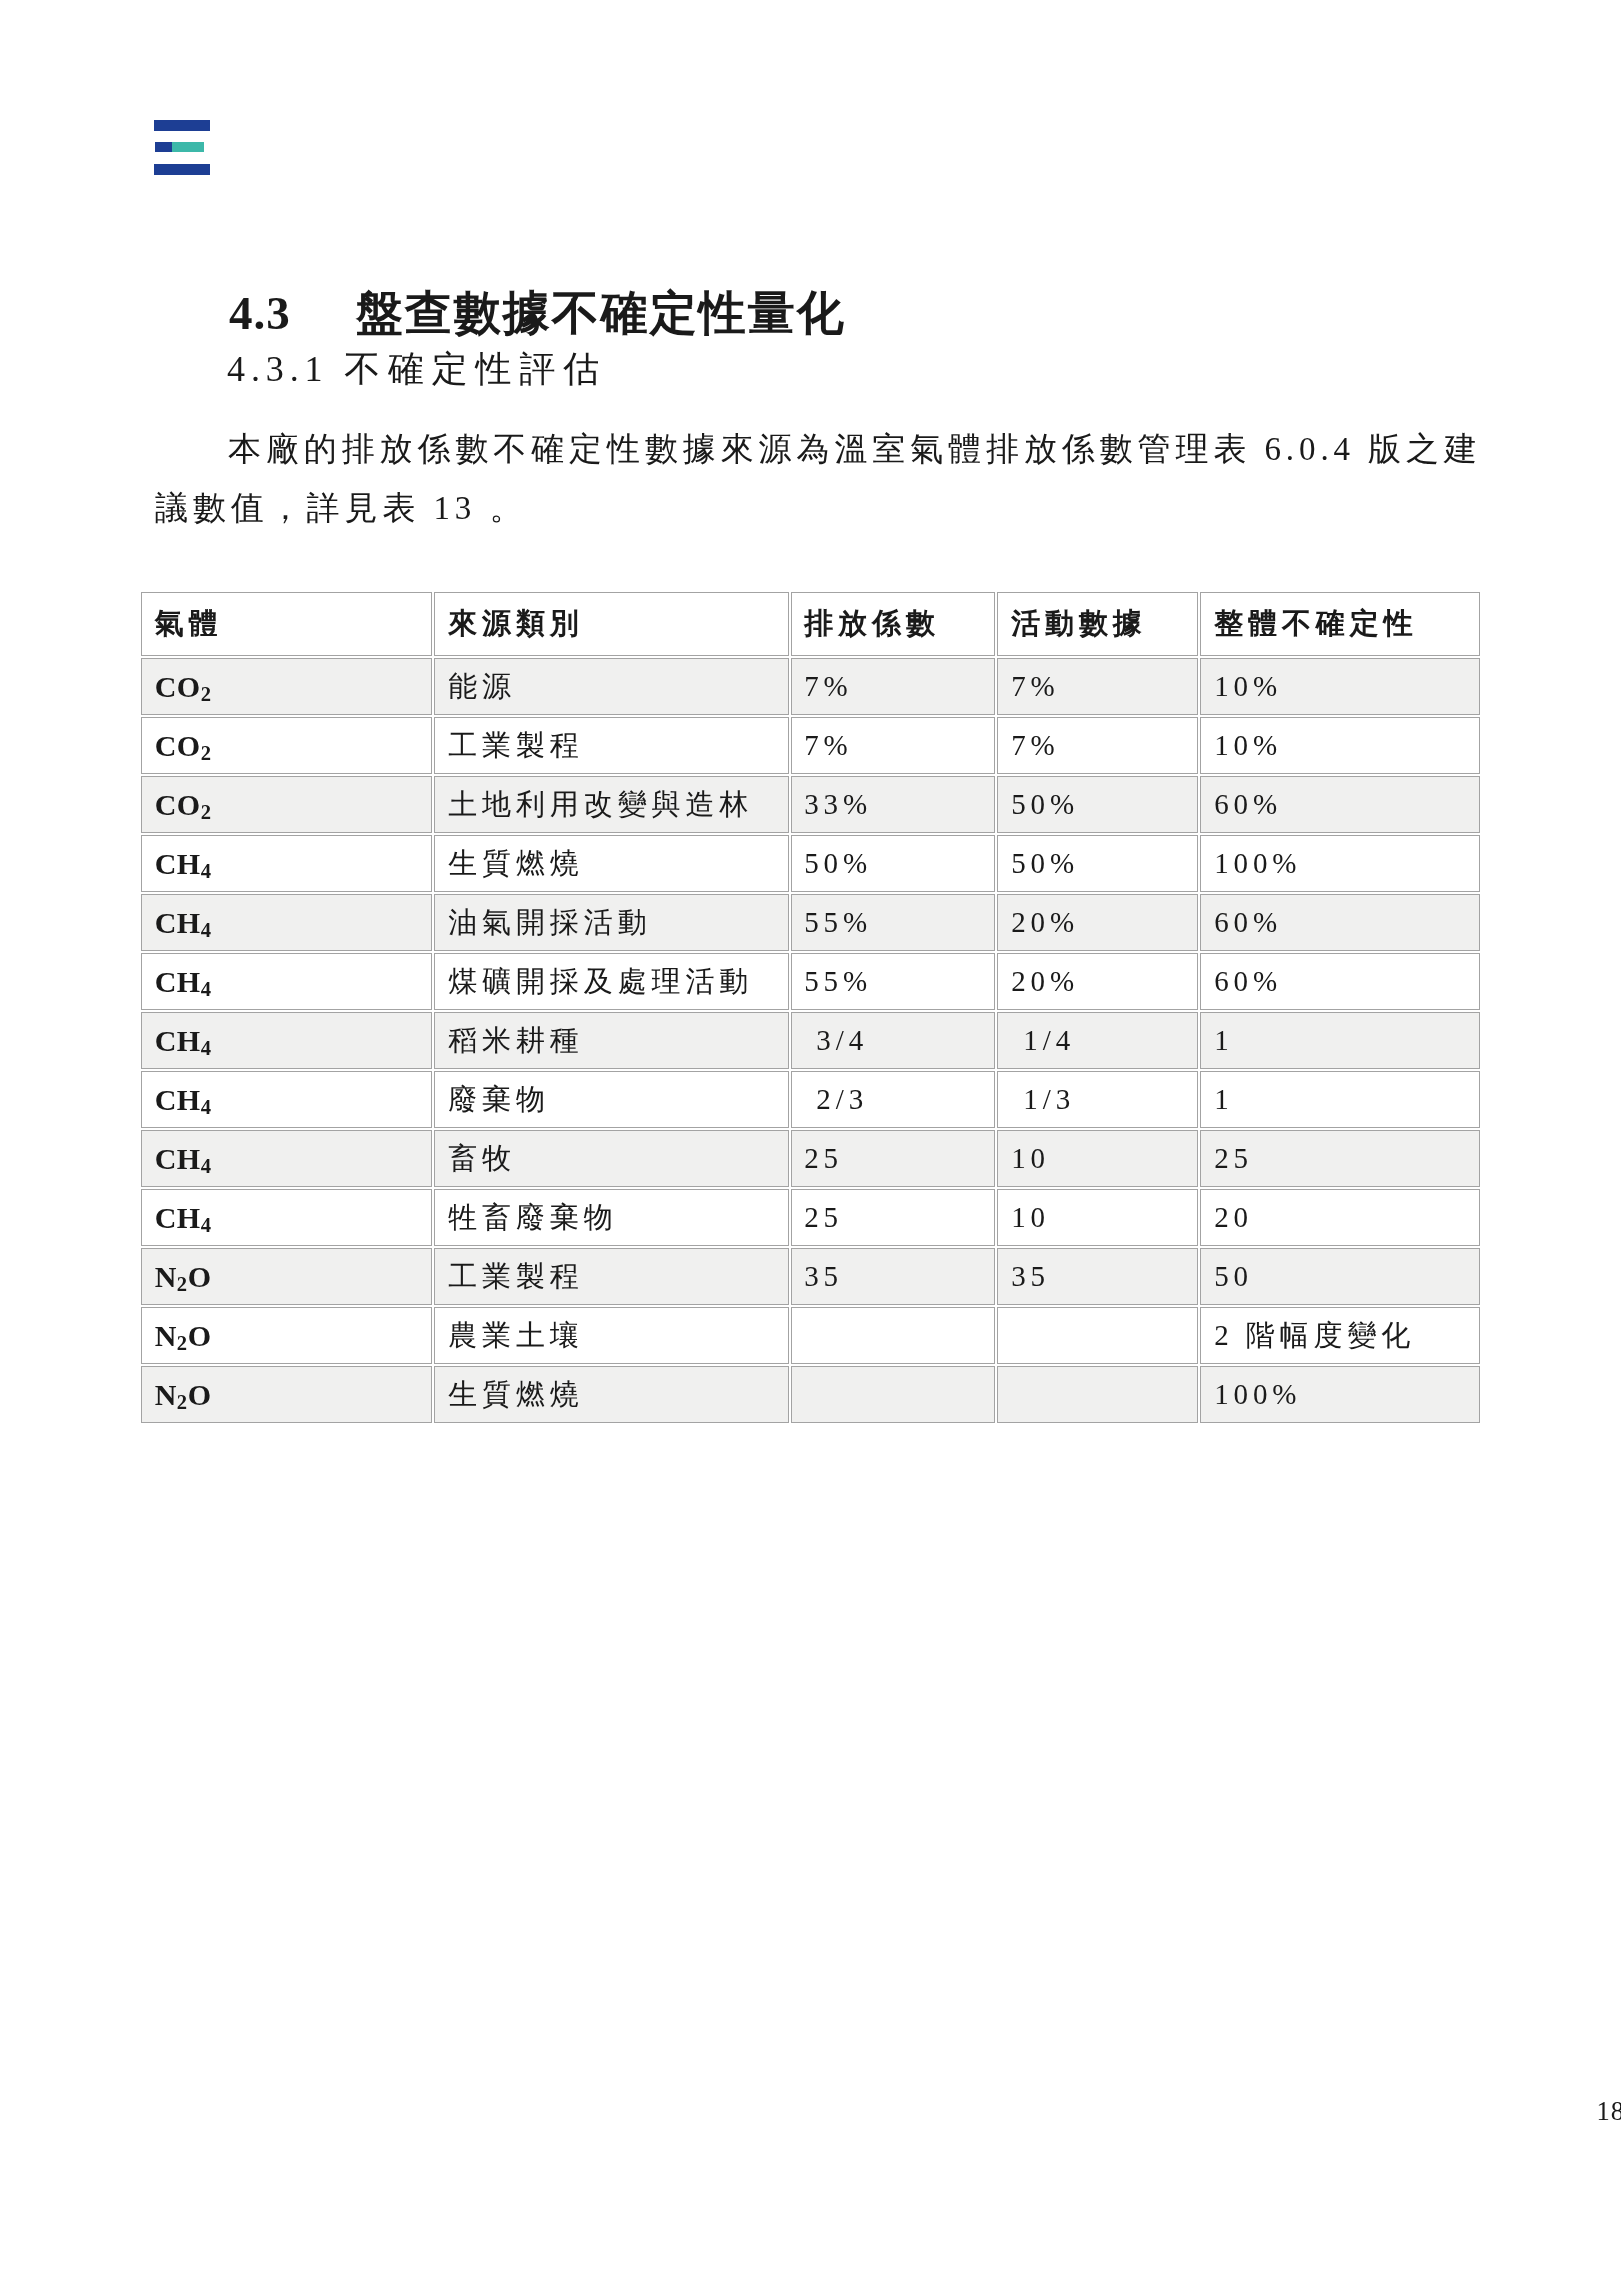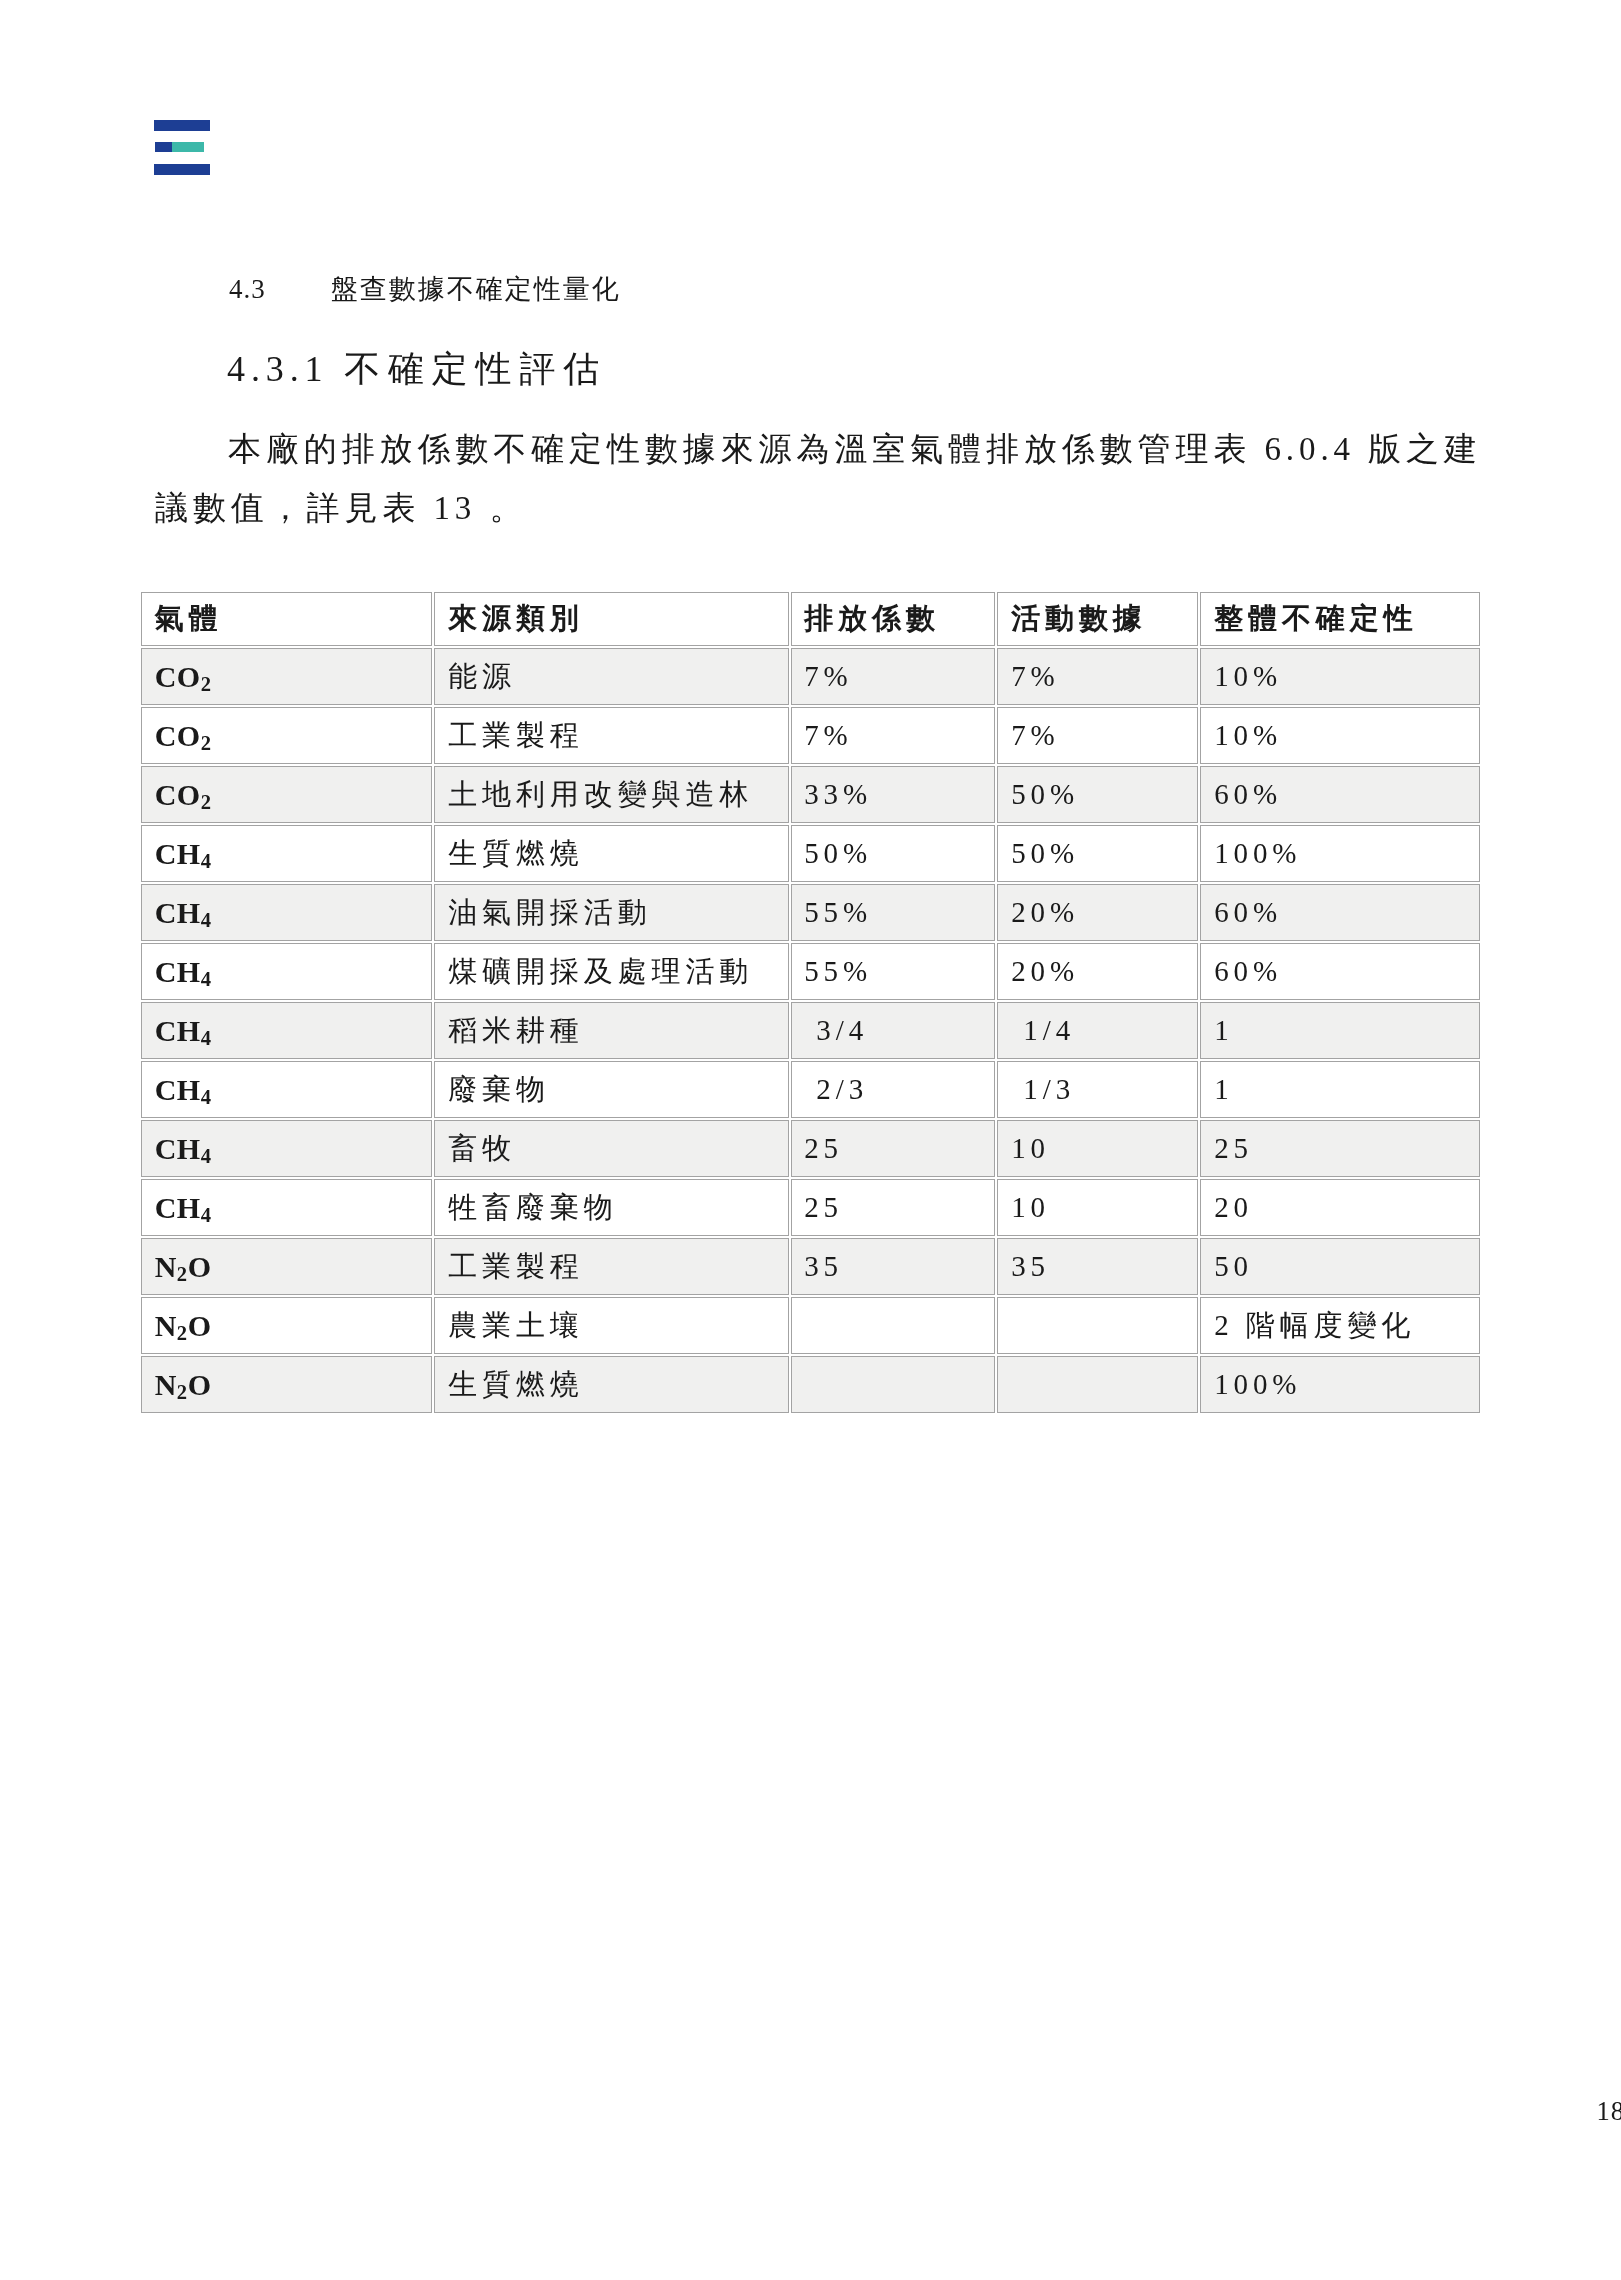--- a/index.html
+++ b/index.html
@@ -54,23 +54,23 @@
     font-size: 13.2px;
     letter-spacing: 0.4px;
     color: #8a8a8a;
     margin-top: 4.9px;
   }
 
   
   .h1 {
     position: absolute;
     left: 229px;
-    top: 271px;
-    font-size: 27px;
-    font-weight: normal;
+    top: 282px;
+    font-size: 47px;
+    font-weight: bold;
     white-space: nowrap;
   }
   .h1 .h1-num { letter-spacing: 1px; }
   .h1 .h1-title { margin-left: 65px; letter-spacing: 2px; }
 
   .h2 {
     position: absolute;
     left: 227px;
     top: 345px;
     font-size: 36px;
@@ -119,21 +119,21 @@
     border: 1px solid var(--border-gray);
     padding: 0 12.7px;
     font-size: 29px;
     letter-spacing: 4.9px;
     vertical-align: middle;
     text-align: left;
     white-space: pre-wrap;
     overflow: hidden;
   }
   .u-table th {
-    height: 54px;
+    height: 64px;
     font-weight: bold;
     background: #ffffff;
   }
   .u-table td { height: 57px; background: #ffffff; }
   .u-table tr.odd td { background: var(--row-gray); }
   .gas { font-weight: bold; letter-spacing: 0.5px; font-size: 30px; }
   .gas sub {
     font-size: 20.6px;
     line-height: 0;
     position: relative;

